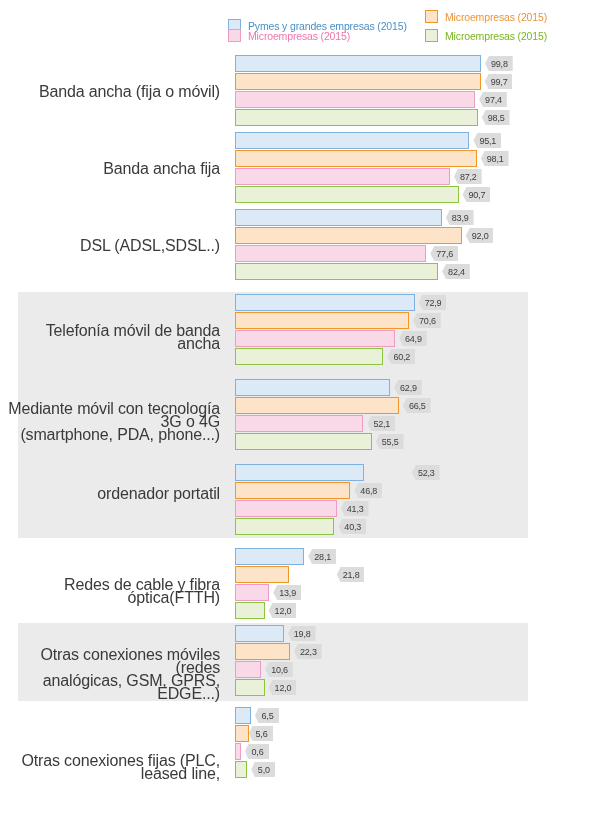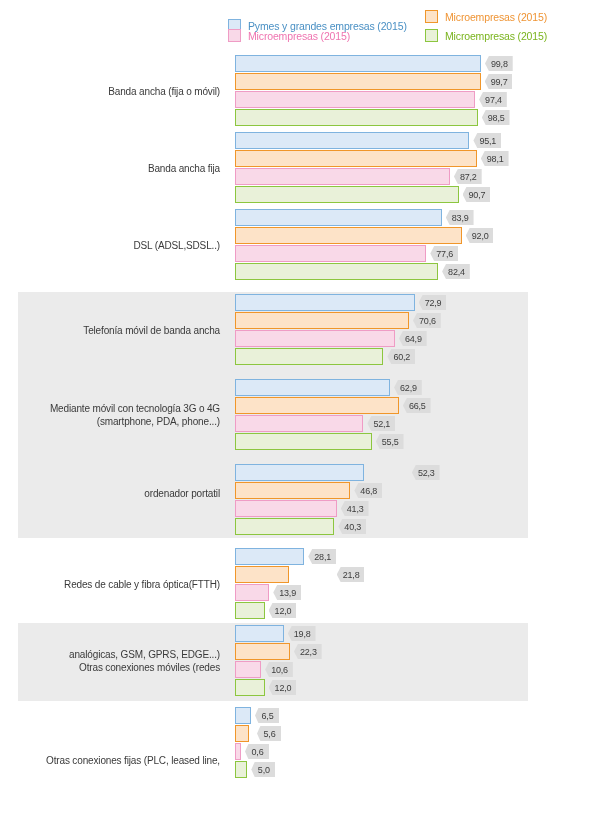--- a/index.html
+++ b/index.html
@@ -65,21 +65,21 @@
   .group {
     position: absolute;
     left: 0px;
     width: 592px;
   }
   .cat-label {
     position: absolute;
     left: 0px;
     width: 220px;
     text-align: right;
-    font-size: 10px;
+    font-size: 16px;
     color: #3a3a3a;
     line-height: 13px;
     letter-spacing: -0.15px;
   }
   .bars {
     position: absolute;
     left: 235px;
     top: 0px;
   }
   .barrow {
@@ -295,22 +295,22 @@
           <div class="badge" style="left: 38.2635px;">13,9</div>
         </div>
         <div class="barrow">
           <div class="bar" title="Microempresas (2014): 12,0" style="width: 29.58px; background: rgb(233, 241, 217); border-color: rgb(140, 198, 63);"></div>
           <div class="badge" style="left: 33.58px;">12,0</div>
         </div>
       </div>
     </div>
     <div class="group" style="top: 625px; height: 72px;">
       <div class="cat-label" style="top: 23px;">
+        <div>Otras conexiones móviles (redes</div>
         <div>analógicas, GSM, GPRS, EDGE...)</div>
-        <div>Otras conexiones móviles (redes</div>
       </div>
       <div class="bars">
         <div class="barrow">
           <div class="bar" title="Pymes y grandes empresas (2015): 19,8" style="width: 48.807px; background: rgb(220, 233, 247); border-color: rgb(127, 179, 223);"></div>
           <div class="badge" style="left: 52.807px;">19,8</div>
         </div>
         <div class="barrow">
           <div class="bar" title="Microempresas (2015) naranja: 22,3" style="width: 54.9695px; background: rgb(253, 227, 200); border-color: rgb(240, 150, 42);"></div>
           <div class="badge" style="left: 58.9695px;">22,3</div>
         </div>
@@ -328,21 +328,21 @@
       <div class="cat-label" style="top: 23px; margin-top: 24px;">
         <div>Otras conexiones fijas (PLC, leased line,</div>
       </div>
       <div class="bars">
         <div class="barrow">
           <div class="bar" title="Pymes y grandes empresas (2015): 6,5" style="width: 16.0225px; background: rgb(220, 233, 247); border-color: rgb(127, 179, 223);"></div>
           <div class="badge" style="left: 20.0225px;">6,5</div>
         </div>
         <div class="barrow">
           <div class="bar" title="Microempresas (2015) naranja: 5,6" style="width: 13.804px; background: rgb(253, 227, 200); border-color: rgb(240, 150, 42);"></div>
-          <div class="badge" style="left: 22px;">5,6</div>
+          <div class="badge" style="left: 14px;">5,6</div>
         </div>
         <div class="barrow">
           <div class="bar" title="Microempresas (2015) rosa: 0,6" style="width: 6px; background: rgb(249, 217, 232); border-color: rgb(239, 156, 197);"></div>
           <div class="badge" style="left: 10px;">0,6</div>
         </div>
         <div class="barrow">
           <div class="bar" title="Microempresas (2014): 5,0" style="width: 12.325px; background: rgb(233, 241, 217); border-color: rgb(140, 198, 63);"></div>
           <div class="badge" style="left: 16.325px;">5,0</div>
         </div>
       </div>

